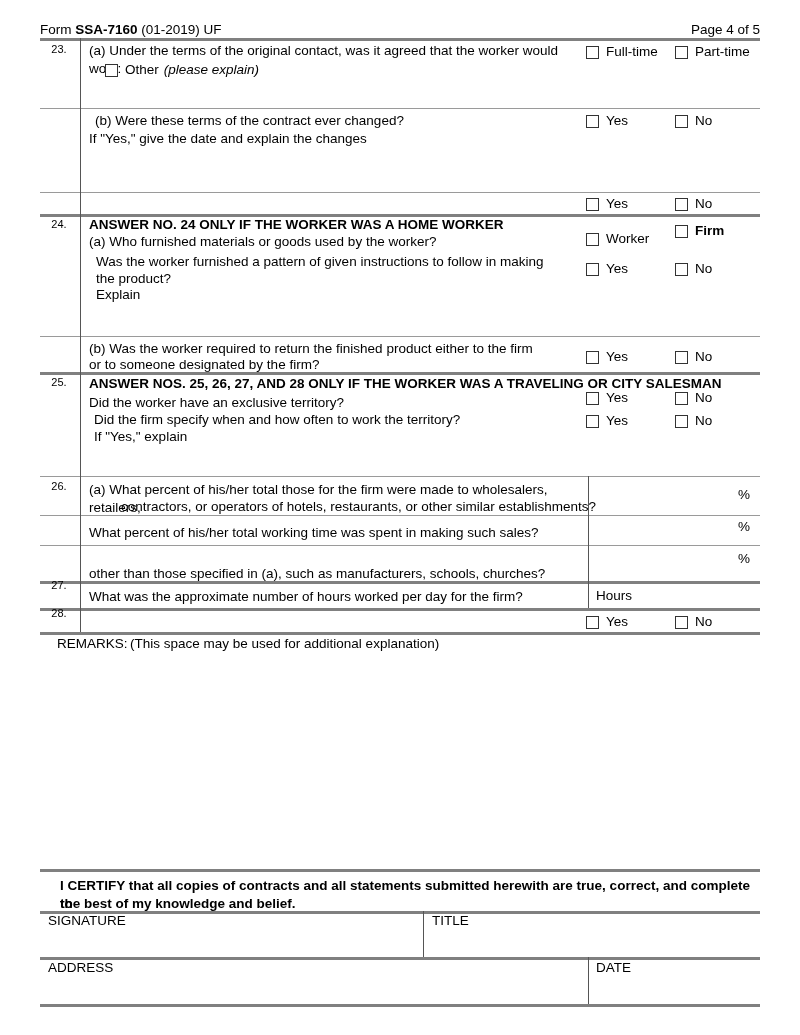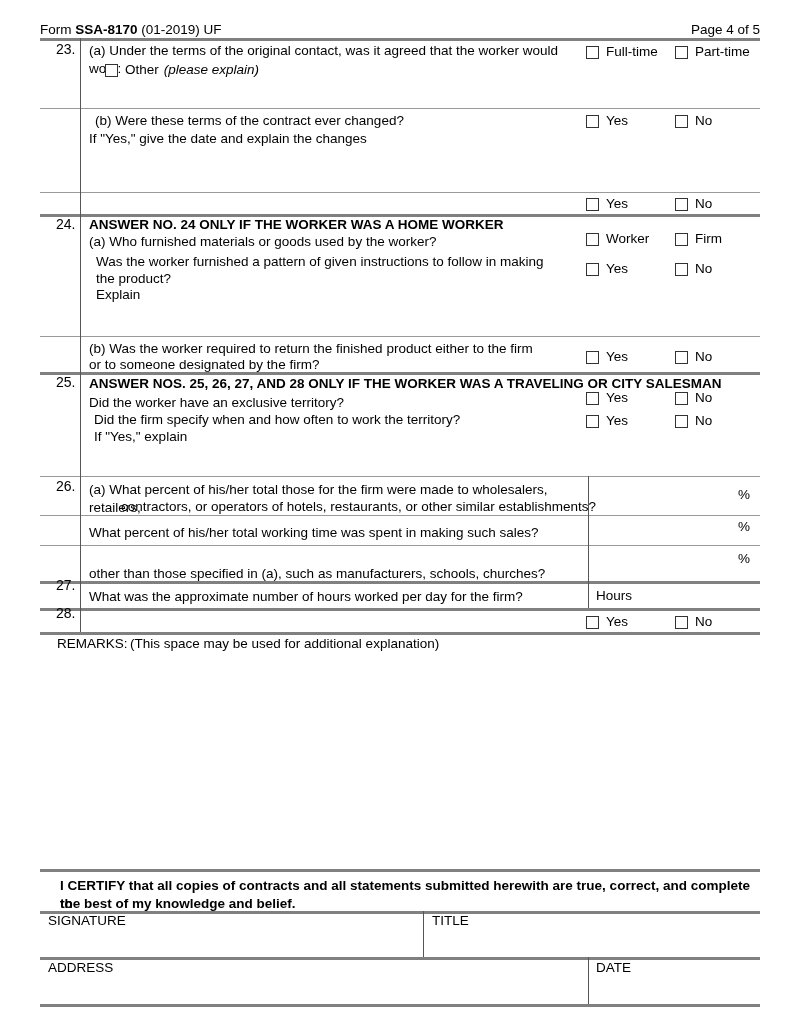--- a/index.html
+++ b/index.html
@@ -32,23 +32,23 @@
     position: absolute; left: 40px; width: 720px;
     background: #808080; height: 3px;
   }
   .hrule.thin { height: 1px; background: #9a9a9a; }
   .vrule {
     position: absolute; width: 1px; background: #555;
   }
 
   
   .qnum {
-    position: absolute; left: 56px; width: 38px;
-    text-align: left;
-    font-size: 14px; line-height: 15px;
+    position: absolute; left: 40px; width: 38px;
+    text-align: center;
+    font-size: 11px; line-height: 15px;
   }
 
   
   .qtext {
     position: absolute;
     font-size: 13.5px; line-height: 17.5px;
   }
   .qtext.bold { font-weight: bold; }
   .ital { font-style: italic; }
 
@@ -85,21 +85,21 @@
     font-size: 13.5px; line-height: 18px;
     font-weight: bold;
   }
 </style>
 </head>
 <body>
 
 <div class="page">
 
   <div class="header">
-    <div class="left"><span>Form </span><b>SSA-8170</b><span> (01-2019) UF</span></div>
+    <div class="left"><span>Form </span><b>SSA-7160</b><span> (01-2019) UF</span></div>
     <div class="right">Page 4 of 5</div>
   </div>
 
   <div class="hrule" style="top:38px;"></div>
   <div class="hrule thin" style="top:108px;"></div>
   <div class="hrule thin" style="top:192px;"></div>
   <div class="hrule" style="top:214px;"></div>
   <div class="hrule thin" style="top:336px;"></div>
   <div class="hrule" style="top:372px;"></div>
   <div class="hrule thin" style="top:476px;"></div>
@@ -169,21 +169,21 @@
   <div class="qnum" style="top:217px;">24.</div>
 
   <div class="qtext bold" style="left:89px; top:216px; width:500px;">ANSWER NO. 24 ONLY IF THE WORKER WAS A HOME WORKER</div>
 
   <div class="qtext" style="left:89px; top:233px; width:480px;">(a) Who furnished materials or goods used by the worker?</div>
 
   <div class="opt" style="left:586px; top:231px;">
     <span class="cbox"></span>
     <span>Worker</span>
   </div>
-  <div class="opt" style="left:675px; top:231px;">
+  <div class="opt" style="left:675px; top:223px;font-weight:bold;">
     <span class="cbox"></span>
     <span>Firm</span>
   </div>
 
   <div class="qtext" style="left:96px; top:253px; width:470px;">Was the worker furnished a pattern of given instructions to follow in making</div>
   <div class="qtext" style="left:96px; top:270px; width:470px;">the product?</div>
   <div class="qtext" style="left:96px; top:286px; width:470px;">Explain</div>
 
   <div class="opt" style="left:586px; top:261px;">
     <span class="cbox"></span>

